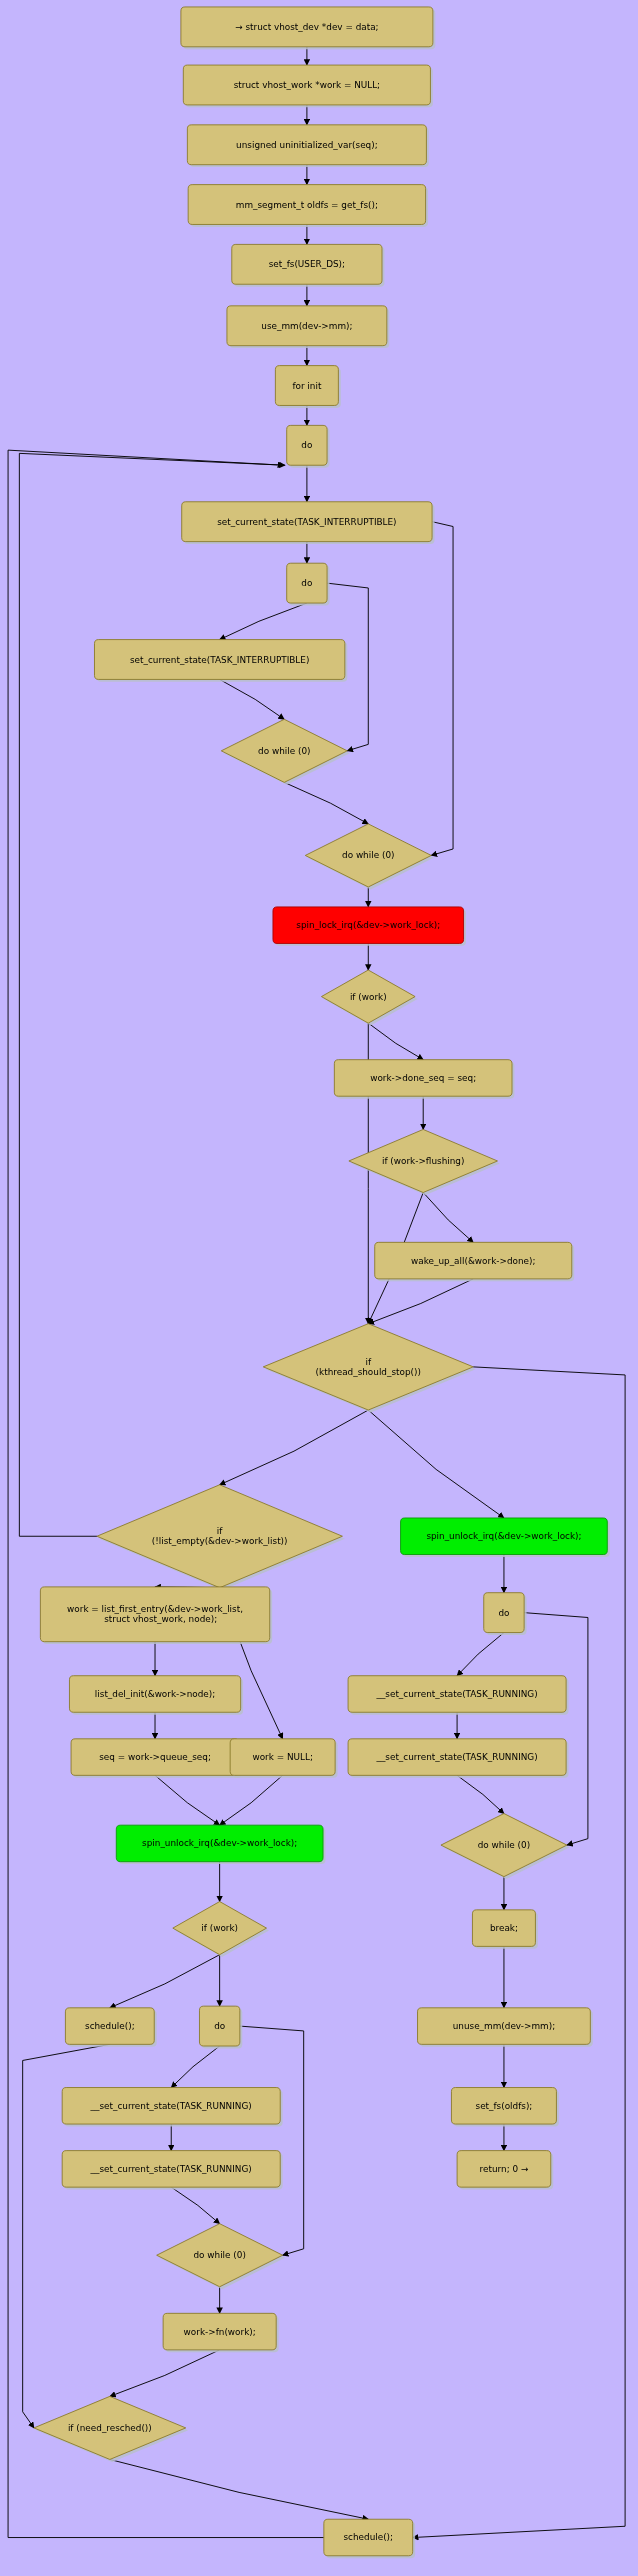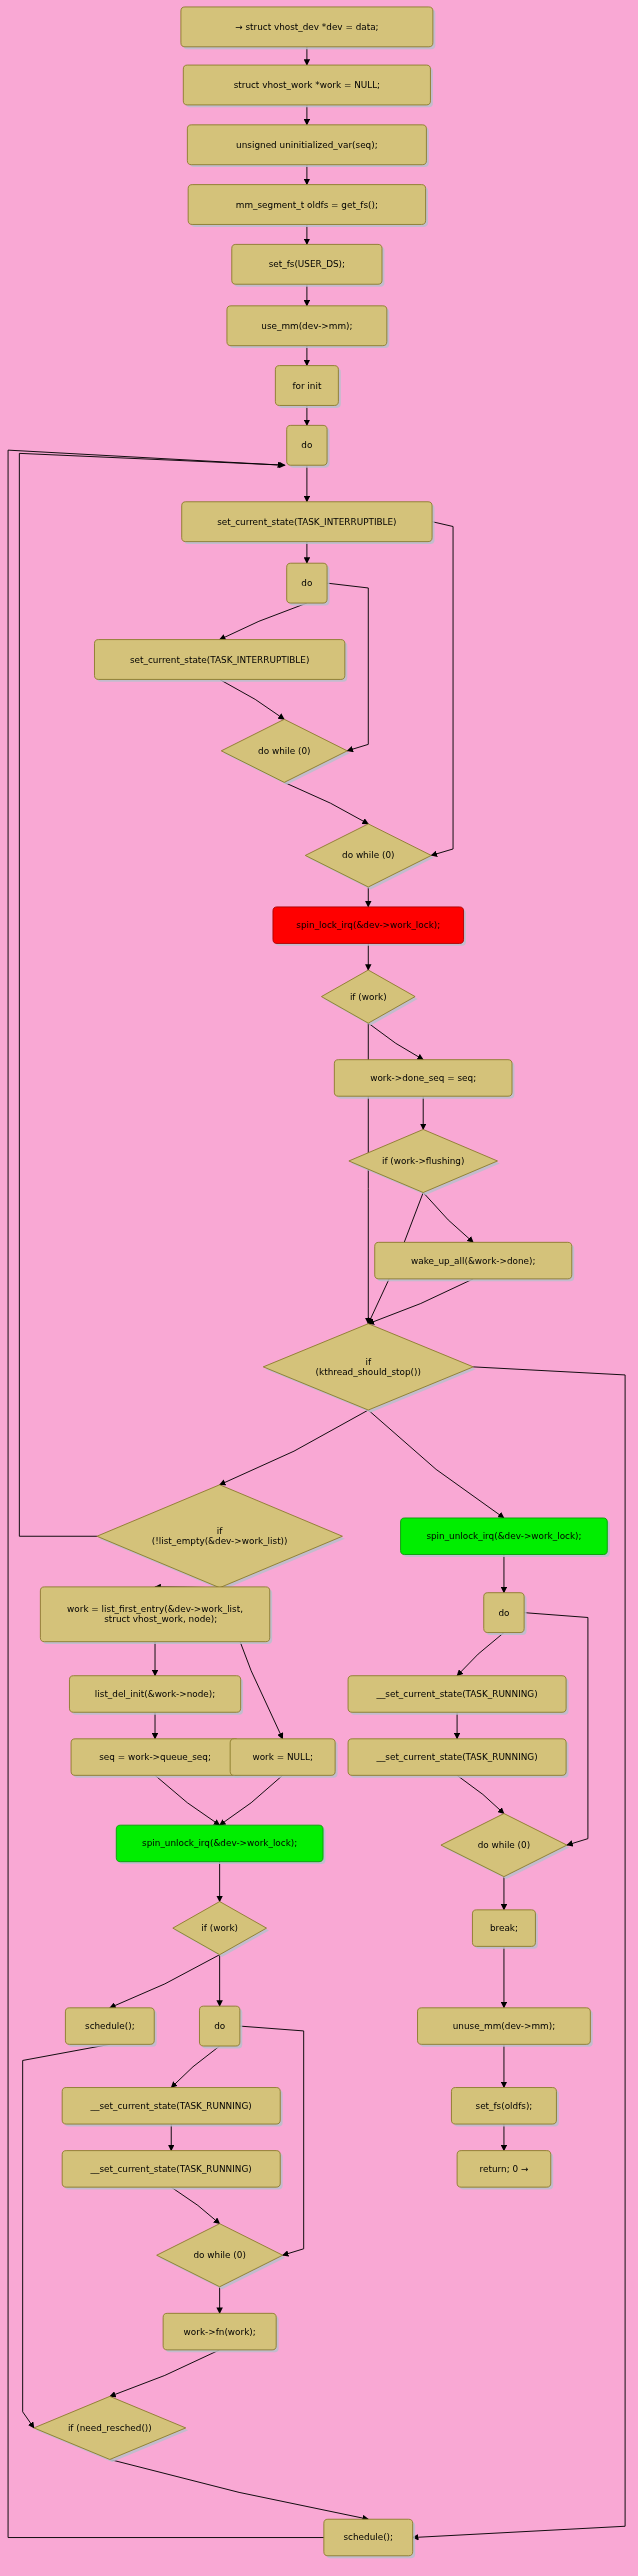--- a/index.html
+++ b/index.html
@@ -7,21 +7,21 @@
     padding: 0;
     background: #ffffff;
   }
   body {
     font-family: "DejaVu Sans", sans-serif;
   }
   #diagram-root {
     position: relative;
     width: 638px;
     height: 2576px;
-    background: #f9a8d4;
+    background: #c4b5fd;
     overflow: hidden;
   }
   svg#flow {
     display: block;
     width: 638px;
     height: 2576px;
   }
   .edge {
     fill: none;
     stroke: #000000;

